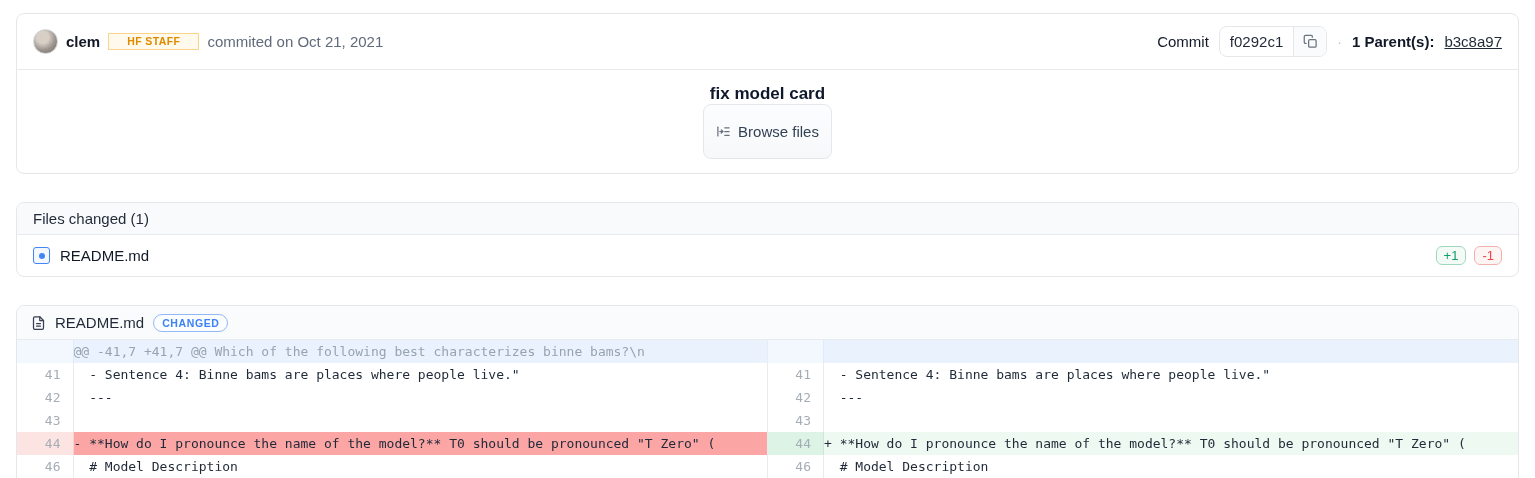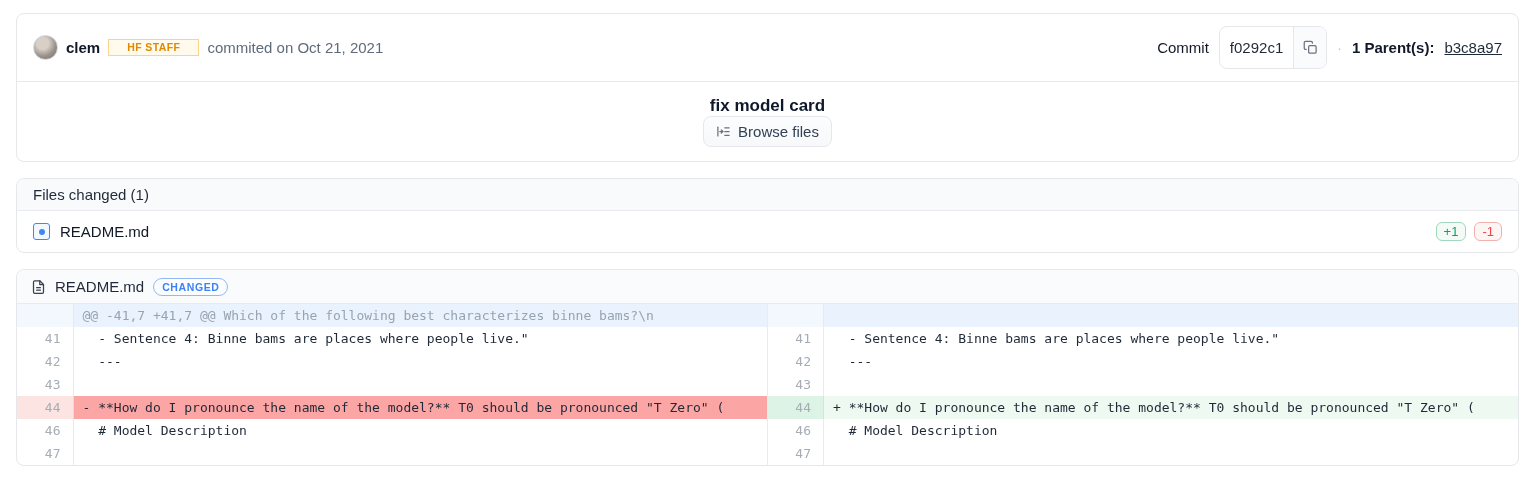--- a/index.html
+++ b/index.html
@@ -1,40 +1,40 @@
 <!DOCTYPE html>
 <html><head>
 <meta charset="utf-8">
 <style>
   * { margin:0; padding:0; box-sizing:border-box; }
   html,body { background:#ffffff; font-family:"Liberation Sans", sans-serif; color:#111827; }
   body { width:1535px; height:478px; padding:13px 16px; overflow:hidden; }
 
-  .card { background:#fff; border:1px solid #e5e7eb; border-radius:8px; overflow:hidden; margin-bottom:16px; }
+  .card { background:#fff; border:1px solid #e5e7eb; border-radius:8px; overflow:hidden; margin-bottom:28px; }
 
   
   .commit-meta-row { display:flex; align-items:center; justify-content:space-between; padding:12px 16px; border-bottom:1px solid #e8eaee; }
   .meta-left { display:flex; align-items:center; gap:8px; }
   .avatar { width:25px; height:25px; border-radius:50%; background:radial-gradient(circle at 38% 32%, #d8cfc6 0 28%, #9b928c 60%, #6f6a66 100%); border:1px solid #d1d5db; }
   .author-name { font-weight:700; font-size:15px; color:#111827; }
   .staff-badge { font-size:10.5px; font-weight:700; letter-spacing:.4px; color:#e08a00; background:#fffaeb; border:1px solid #fbd38d; border-radius:0; padding:2px 18px; line-height:1.1; }
   .commit-date { font-size:15px; color:#5f6b7a; }
   .meta-right { display:flex; align-items:center; gap:10px; }
   .commit-label { font-weight:400; font-size:15px; }
-  .hash-pill { display:flex; align-items:center; border:1px solid #e5e7eb; border-radius:8px; background:#fff; height:43px; overflow:hidden;justify-content:space-between; }
+  .hash-pill { display:flex; align-items:center; border:1px solid #e5e7eb; border-radius:8px; background:#fff; height:31px; overflow:hidden;justify-content:space-between; }
   .hash-pill .hash { padding:0 10px; font-size:15px; color:#1f2937; }
   .hash-pill .sep { width:1px; align-self:stretch; background:#e5e7eb; }
   .copy-btn { display:flex; align-items:center; justify-content:center; width:32px; align-self:stretch; background:#fafbfc; cursor:pointer; }
   .dot-sep { color:#c3c8cf; font-size:14px; }
   .parents-label { font-weight:700; font-size:15px; }
   .parent-link { font-size:15px; color:#1f2937; text-decoration:underline; cursor:pointer; }
 
   .commit-title-row { display:flex; align-items:center; justify-content:space-between; padding:14px 16px;flex-direction:column; }
   .commit-title { font-weight:700; font-size:17px; color:#0f172a; }
-  .browse-btn { display:flex; align-items:center; gap:7px; border:1px solid #e5e7eb; border-radius:8px; background:linear-gradient(#fcfdfe,#f7f8fa); padding:6px 12px; font-size:15px; color:#334155; cursor:pointer; }
+  .browse-btn { display:flex; align-items:center; gap:7px; border:1px solid #e5e7eb; border-radius:8px; background:linear-gradient(#fcfdfe,#f7f8fa); padding:18px 12px; font-size:15px; color:#334155; cursor:pointer; }
 
   
   .section-header { background:#f9fafb; border-bottom:1px solid #e8eaee; padding:7px 16px; font-size:15px; color:#1f2937; }
   .file-row { display:flex; align-items:center; justify-content:space-between; padding:11px 16px; }
   .file-row-left { display:flex; align-items:center; gap:10px; }
   .mod-icon { width:17px; height:17px; border:1.5px solid #4285f4; border-radius:3px; background:#f3f8ff; display:flex; align-items:center; justify-content:center; }
   .mod-icon .dot { width:6px; height:6px; border-radius:50%; background:#4285f4; }
   .file-name { font-size:15px; color:#111827; }
   .badges { display:flex; align-items:center; gap:8px; }
   .badge-add { font-size:13px; color:#0f9d6e; border:1px solid #9fd8be; background:#f4fbf7; border-radius:6px; padding:1px 7px; }
@@ -42,21 +42,21 @@
 
   
   .diff-header { display:flex; align-items:center; gap:9px; background:#fafbfc; border-bottom:1px solid #e8eaee; padding:7px 14px; height:34px; }
   .diff-file-name { font-size:15px; color:#1f2937; }
   .changed-badge { font-size:10.5px; font-weight:600; letter-spacing:.6px; color:#3b82f6; border:1px solid #93b8f8; border-radius:9px; padding:2px 8px; background:#fbfdff; }
 
   table.diff { width:100%; border-collapse:collapse; table-layout:fixed; font-family:"DejaVu Sans Mono","Liberation Mono",monospace; font-size:13px; }
   col.gutter-col { width:56px; }
   td { height:23px; overflow:hidden; white-space:pre; vertical-align:middle; }
   td.gutter { text-align:right; padding-right:12px; color:#a6adb7; border-right:1px solid #e9ebef; font-size:13px; }
-  td.code { padding-left:9px; color:#1f2937; }
+  td.code { color:#1f2937; }
   td.code.left-pane { border-right:1px solid #e9ebef; }
   tr.hunk-row td { background:#eaf3fd; }
   tr.hunk-row td.gutter { background:#f3f8fe; border-right-color:#dfeafa; }
   tr.hunk-row td.code { color:#97a3b1; }
   td.code[data-kind="del"] { background:#fca5a5; }
   td.gutter[data-kind="del"] { background:#fbe4e1; border-right-color:#f3d5d2; }
   td.code[data-kind="add"] { background:#edf9f1; }
   td.gutter[data-kind="add"] { background:#ddf3e6; border-right-color:#cde8d8; }
 
   .icon-svg { display:block; }

